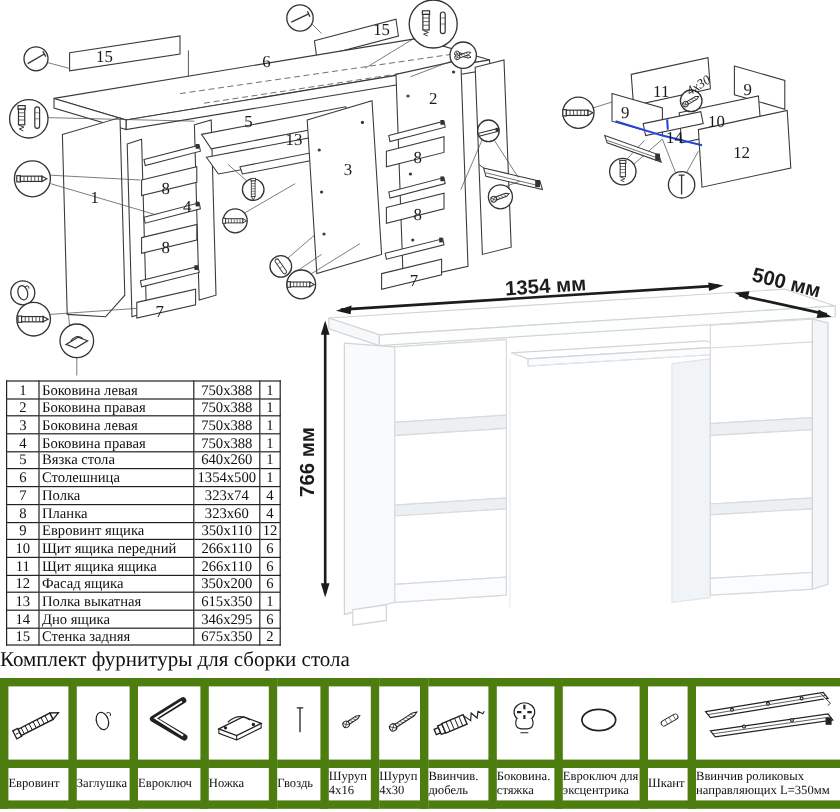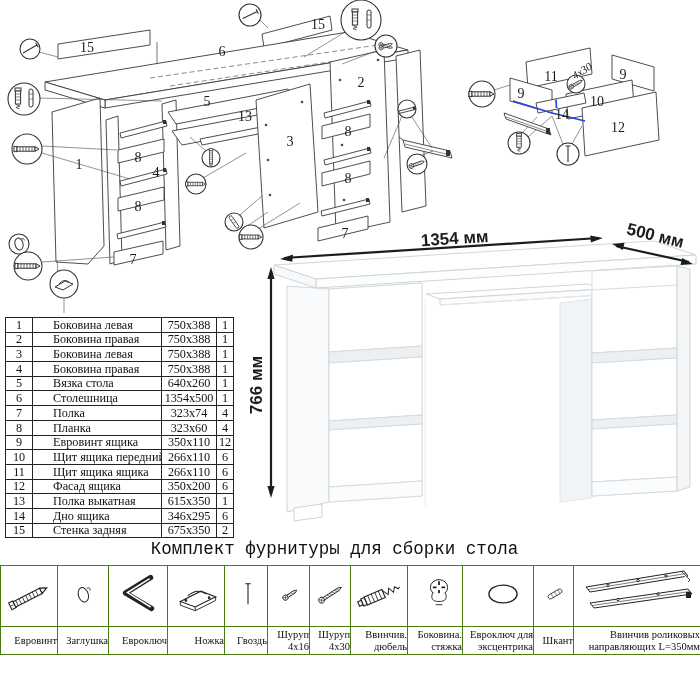--- a/index.html
+++ b/index.html
@@ -4,26 +4,26 @@
 <style>
   html,body{margin:0;padding:0;background:#fff;}
   .page{position:relative;width:700px;height:677px;background:#fff;overflow:hidden;
         font-family:"Liberation Serif","DejaVu Serif",serif;color:#111;}
   svg text{font-family:"Liberation Serif","DejaVu Serif",serif;}
   .lbl{font-size:14px;fill:#1a1a1a;}
   .dim{font-family:"Liberation Sans","DejaVu Sans",sans-serif;font-weight:bold;font-size:17px;fill:#1c1c1c;}
   #exploded{position:absolute;left:0;top:0;z-index:3;}
   #desk{position:absolute;left:250px;top:215px;z-index:1;}
   #parts-table{position:absolute;left:5px;top:317px;width:228px;border-collapse:collapse;table-layout:fixed;z-index:2;}
-  #parts-table td{border:1px solid #222;font-size:12.2px;line-height:1;padding:0 20px;height:13.7px;
+  #parts-table td{border:1px solid #222;font-size:12.2px;line-height:1;padding:0 2px;height:13.7px;
                   white-space:nowrap;overflow:hidden;}
   #parts-table td.c{text-align:center;padding:0;}
-  #hw-title{position:absolute;top:539px;left:12px;width:645px;text-align:center;font-size:17.5px;z-index:2;font-family:Liberation Mono, monospace;}
+  #hw-title{position:absolute;top:539px;left:0;width:645px;text-align:left;font-size:17.5px;z-index:2;}
   #hw-table{position:absolute;left:0;top:565px;width:700px;border-collapse:collapse;table-layout:fixed;z-index:2;}
-  #hw-table td{border:1px solid #4d7c0f;text-align:right;vertical-align:middle;padding:0;overflow:hidden;}
+  #hw-table td{border:7px solid #4d7c0f;text-align:left;vertical-align:middle;padding:0;overflow:hidden;}
   #hw-table tr.icons td{height:60px;}
   #hw-table tr.names td{height:27px;font-size:10.5px;line-height:1.05;}
   #hw-table tr.qty td{height:20px;font-size:15px;}
 </style>
 </head>
 <body>
 
 <div class="page">
 
 <svg id="desk" width="450" height="325" viewBox="0 0 450 325">

